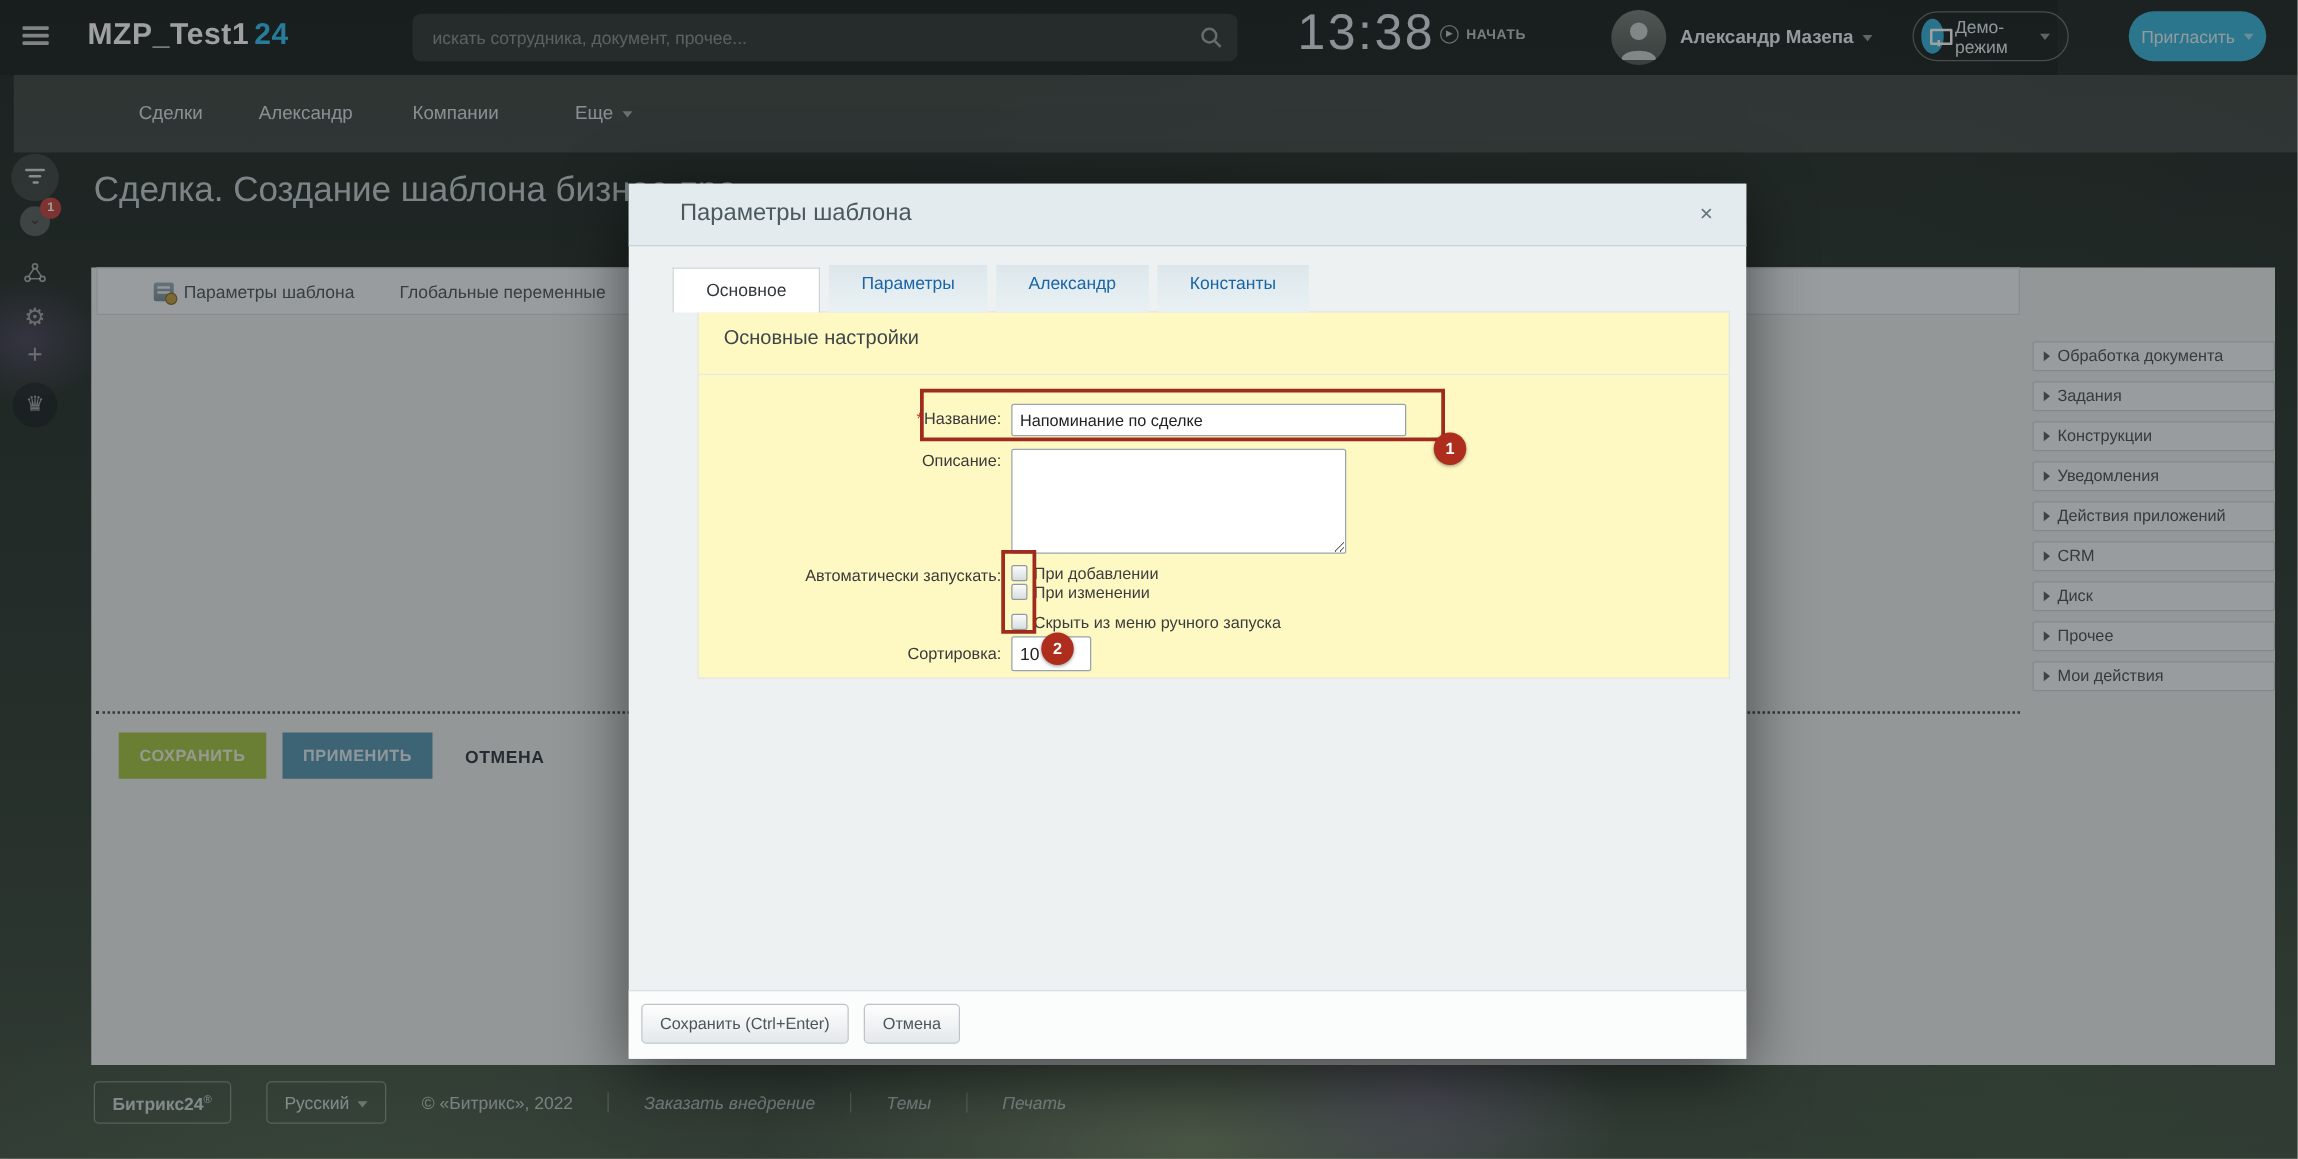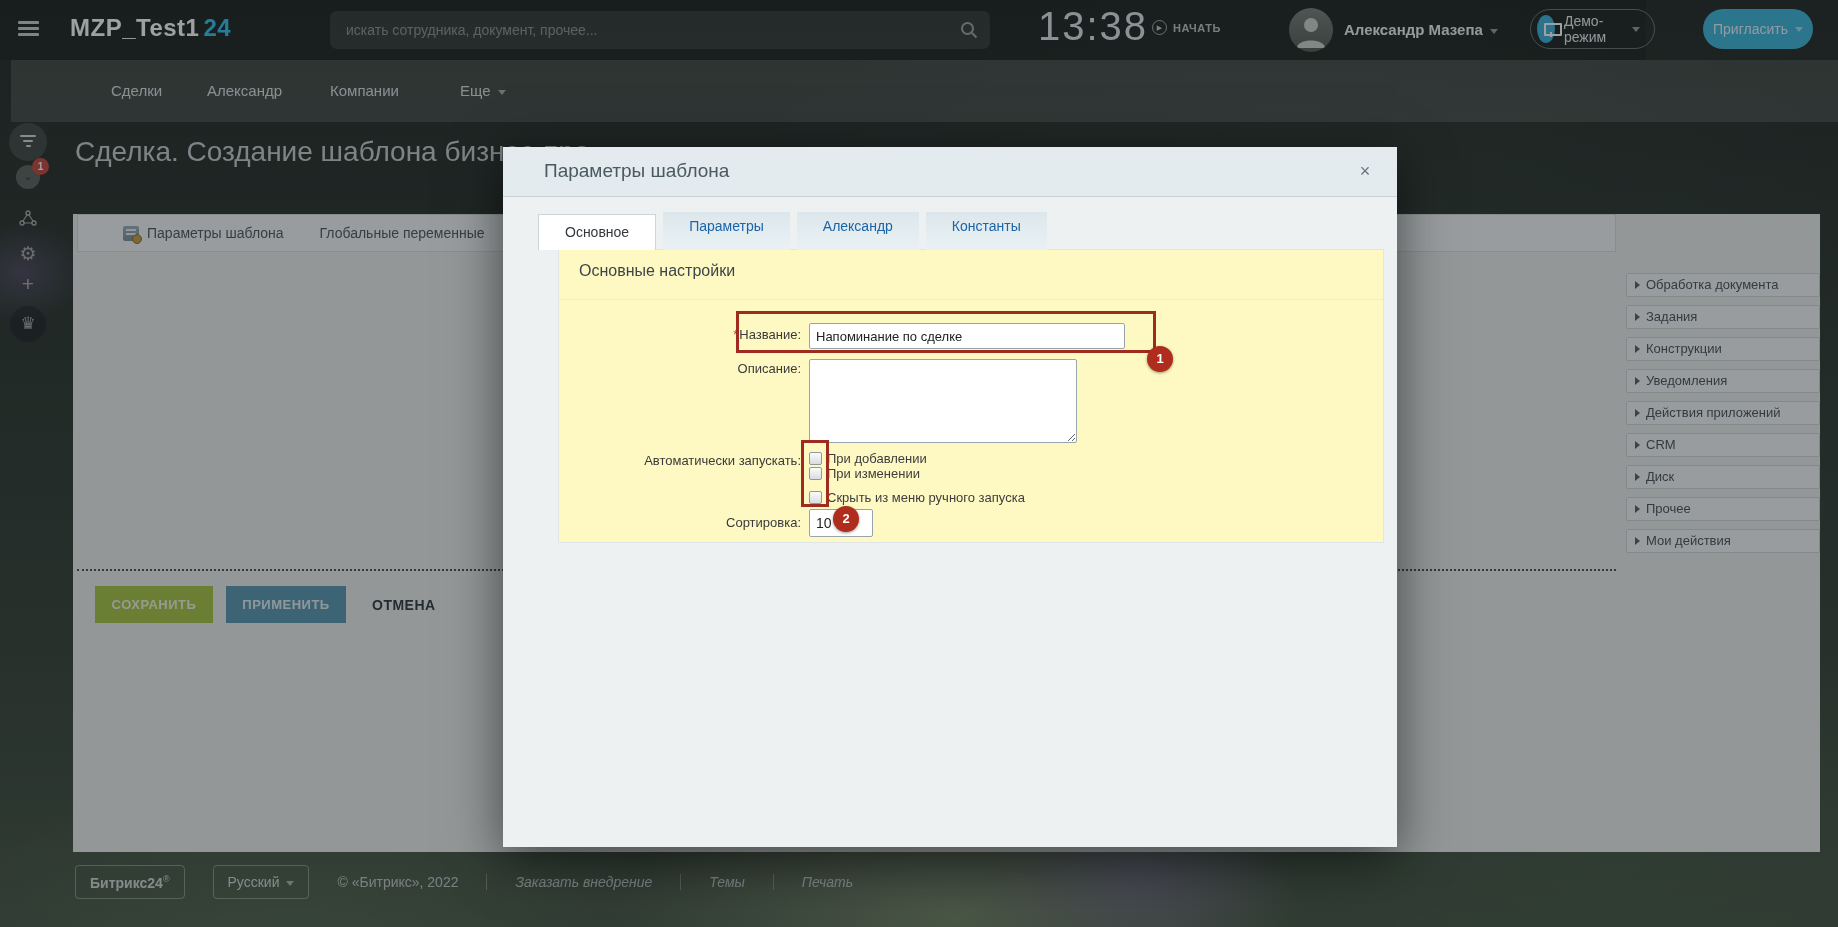--- a/index.html
+++ b/index.html
@@ -273,13 +273,17 @@
       </div>
 
     <div class="flabel" style="top:265px">Сортировка:</div>
     <input class="f-input sort-input" type="text" value="10" style="">
 
     <div class="hl-rect rect1"></div>
     <div class="hl-rect rect2"></div>
     <div class="hl-badge badge1">1</div>
     <div class="hl-badge badge2">2</div>
   </div>
+  <div class="m-footer">
+    <button class="m-btn">Сохранить (Ctrl+Enter)</button>
+    <button class="m-btn">Отмена</button>
+  </div>
 </div>
 
 </body></html>

